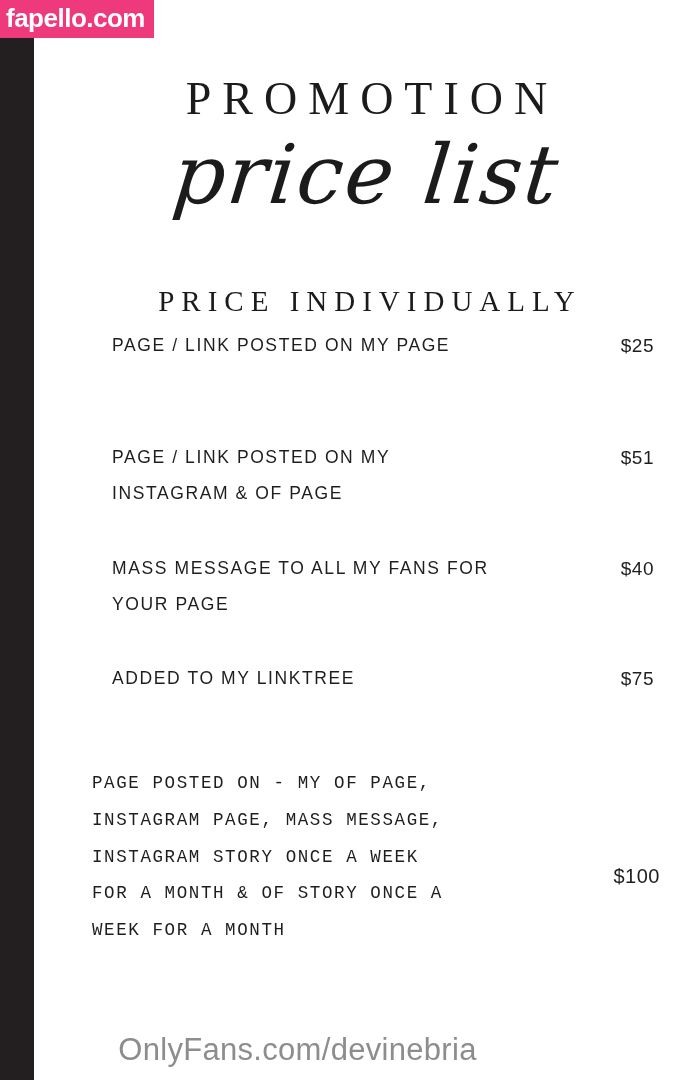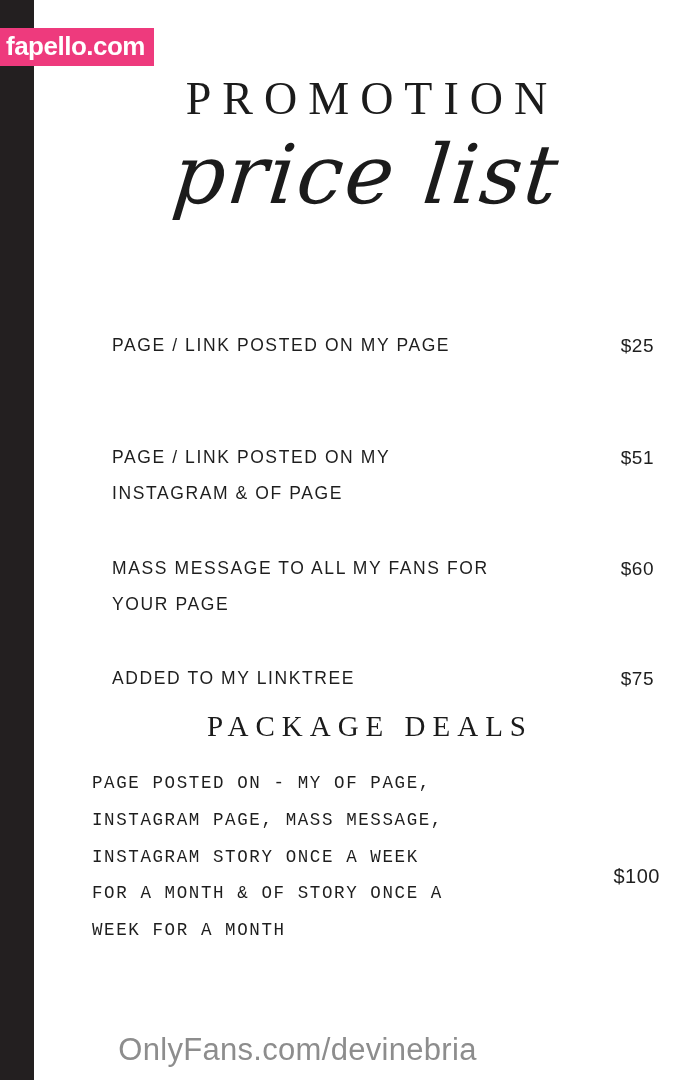--- a/index.html
+++ b/index.html
@@ -32,21 +32,20 @@
     top: 0;
     background: #ee3a7d;
     color: #ffffff;
     font-size: 26px;
     font-weight: bold;
     letter-spacing: -0.5px;
     padding: 5px 9px 7px 6px;
     line-height: 1;
     z-index: 20;
     font-family: "Liberation Sans", sans-serif;
-    margin-top: 28px;
   }
 
   .sheet {
     position: absolute;
     left: 34px;
     top: 0;
     width: 665px;
     height: 844px;
     background: #ffffff;
   }
@@ -176,42 +175,42 @@
 </head>
 <body>
 
 <div class="left-band"></div>
 
 <div class="sheet">
 
   <div class="title-promotion">PROMOTION</div>
   <div class="title-script">price list</div>
 
+  <div class="section-heading section-individually">PRICE INDIVIDUALLY</div>
 
   <div class="row row-0">
     <div class="label">PAGE / LINK POSTED ON MY PAGE</div>
     <div class="price">$25</div>
   </div>
 
   <div class="row row-1">
     <div class="label">PAGE / LINK POSTED ON MY INSTAGRAM &amp; OF PAGE</div>
     <div class="price">$51</div>
   </div>
 
   <div class="row row-2">
     <div class="label">MASS MESSAGE TO ALL MY FANS FOR YOUR PAGE</div>
-    <div class="price">$60</div>
+    <div class="price">$40</div>
   </div>
 
   <div class="row row-3">
     <div class="label">ADDED TO MY LINKTREE</div>
     <div class="price">$75</div>
   </div>
 
-  <div class="section-heading section-packages">PACKAGE DEALS</div>
 
   <div class="package-block">
     <div class="label">PAGE POSTED ON - MY OF PAGE, INSTAGRAM PAGE, MASS MESSAGE, INSTAGRAM STORY ONCE A WEEK FOR A MONTH &amp; OF STORY ONCE A WEEK FOR A MONTH</div>
     <div class="price">$100</div>
   </div>
 
 </div>
 
 <div class="watermark-badge">fapello.com</div>
 <div class="bottom-watermark">OnlyFans.com/devinebria</div>

